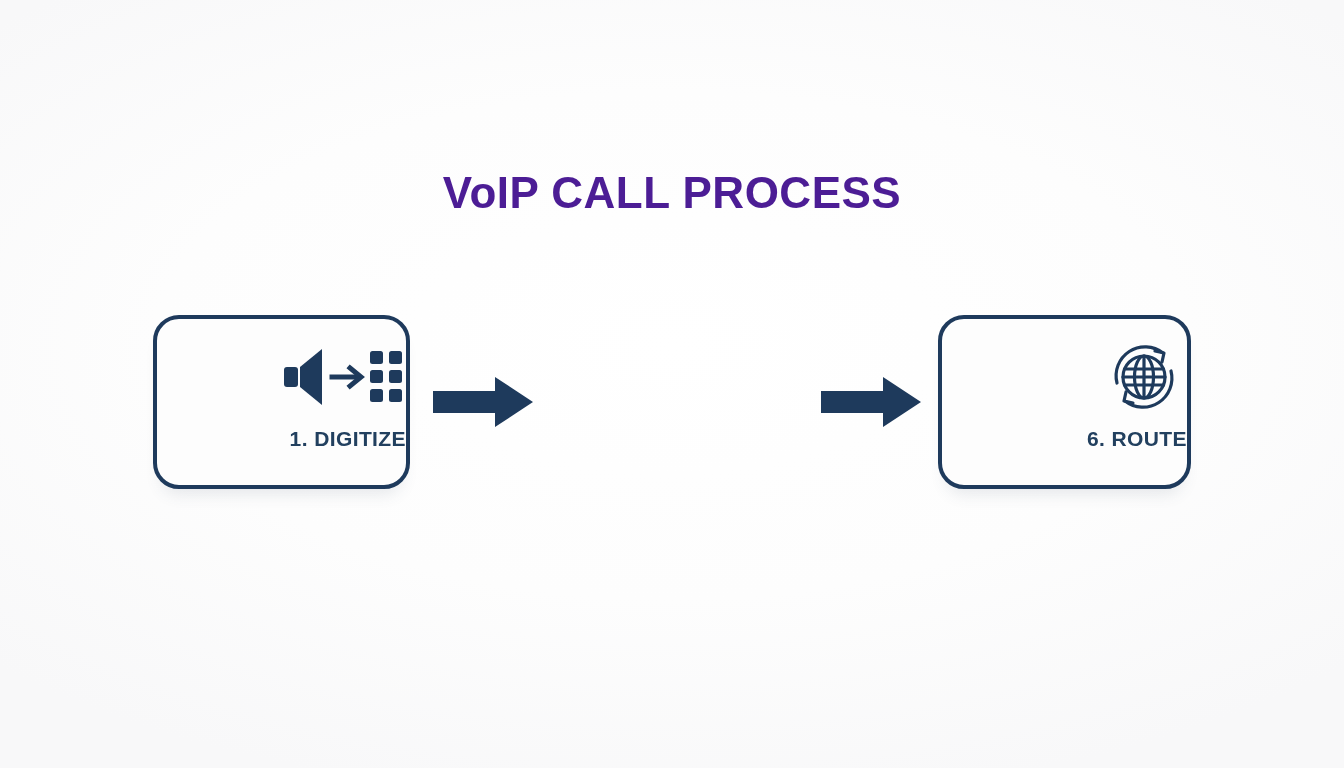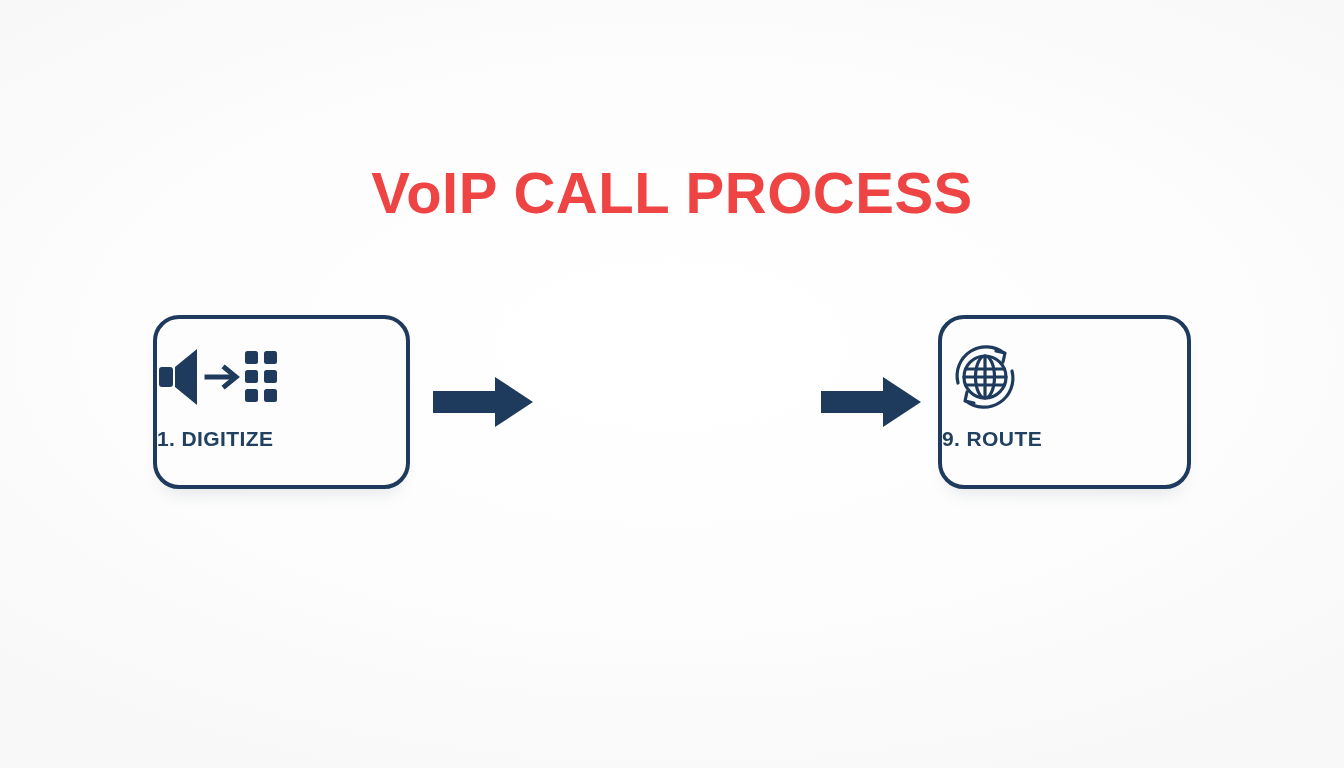--- a/index.html
+++ b/index.html
@@ -30,25 +30,25 @@
     inset: 0;
   }
 
   
   .title {
     position: absolute;
     top: 163px;
     left: 0;
     width: 1344px;
     text-align: center;
-    font-size: 58px;
+    font-size: 44px;
     line-height: 60px;
     font-weight: 700;
     letter-spacing: 0.5px;
-    color: #ef4444;
+    color: #4c1d95;
     font-family: "Liberation Sans", sans-serif;
     white-space: nowrap;
   }
 
   
   .flow {
     position: absolute;
     top: 315px;
     left: 153px;
     width: 1038px;
@@ -60,21 +60,21 @@
     position: absolute;
     top: 0;
     width: 257px;
     height: 174px;
     border: 4px solid #1e3a5c;
     border-radius: 26px;
     background: #fdfdfd;
     box-shadow: 0 13px 16px -8px rgba(70, 85, 105, 0.13);
     display: flex;
     flex-direction: column;
-    align-items: flex-start;
+    align-items: flex-end;
     justify-content: flex-start;
   }
   .card-1 { left: 0px; }
   .card-2 { left: 400px; width: 248px; }
   .card-3 { left: 785px; width: 253px; }
 
   .card-icon {
     margin-top: 22px;
     height: 72px;
     display: flex;
@@ -164,17 +164,17 @@
             <path d="M22 39 L64 39"></path>
             <path d="M23.5 47 L62.5 47"></path>
 
             <path d="M16 45 A29 29 0 0 1 62 15"></path>
             <path d="M70 33 A29 29 0 0 1 24 63"></path>
             <path d="M54 13 L63 15 L61 24"></path>
             <path d="M32 65 L23 63 L25 54"></path>
           </g>
         </svg>
       </div>
-      <div class="card-label">9. ROUTE</div>
+      <div class="card-label">6. ROUTE</div>
     </div>
 
   </div>
 </div>
 
 </body></html>

